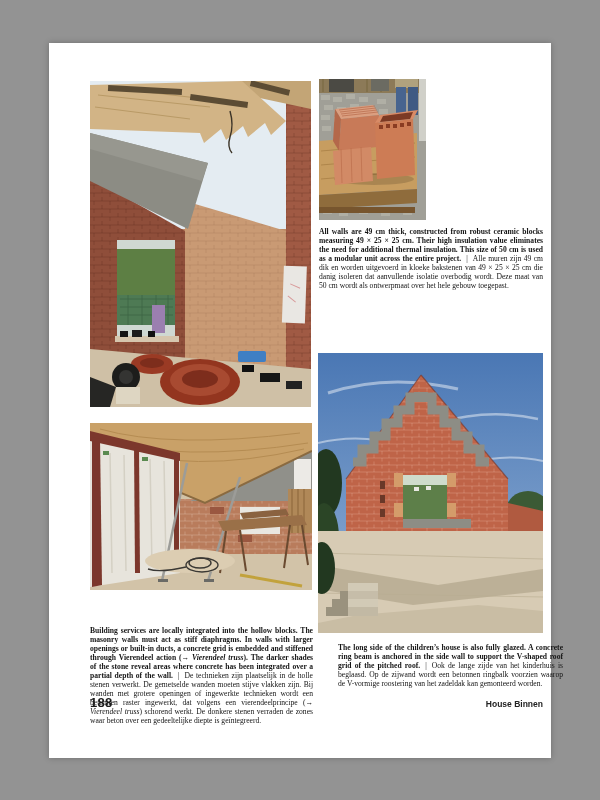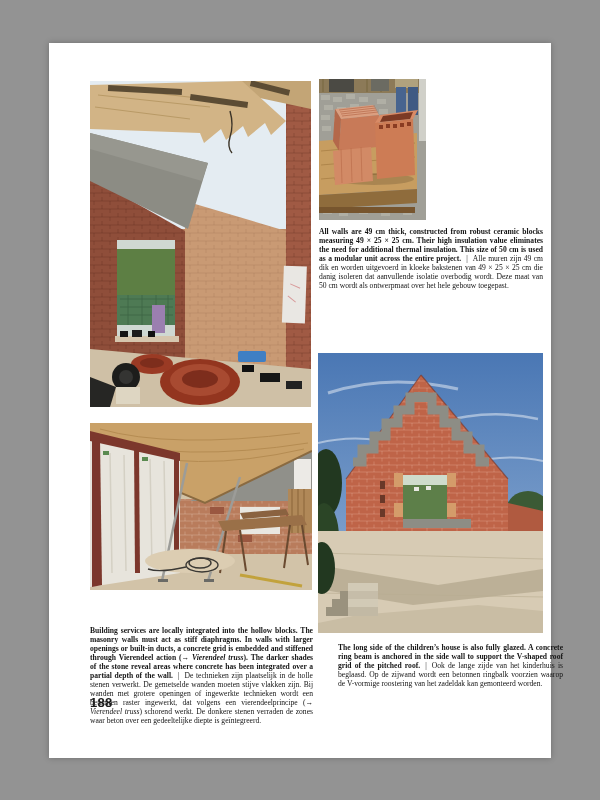--- a/index.html
+++ b/index.html
@@ -331,15 +331,16 @@
           <polygon points="30,230 30,263 8,263 8,254 14,254 14,246 22,246 22,238 30,238" fill="#9a927e"></polygon>
         </g>
 
         <ellipse cx="4" cy="215" rx="13" ry="26" fill="#223820"></ellipse>
       </svg>
     </figure>
 
     <p class="caption" id="caption3"><span class="en">The long side of the children’s house is also fully glazed. A concrete ring beam is anchored in the side wall to support the V-shaped roof grid of the pitched roof.</span><span class="sep">|</span><span class="nl">Ook de lange zijde van het kinderhuis is beglaasd. Op de zijwand wordt een betonnen ringbalk voorzien waarop de V-vormige roostering van het zadeldak kan gemonteerd worden.</span></p>
 
     <div class="footer-num">188</div>
+    <div class="footer-title">House Binnen</div>
 
   </div>
 </div>
 
 </body></html>

